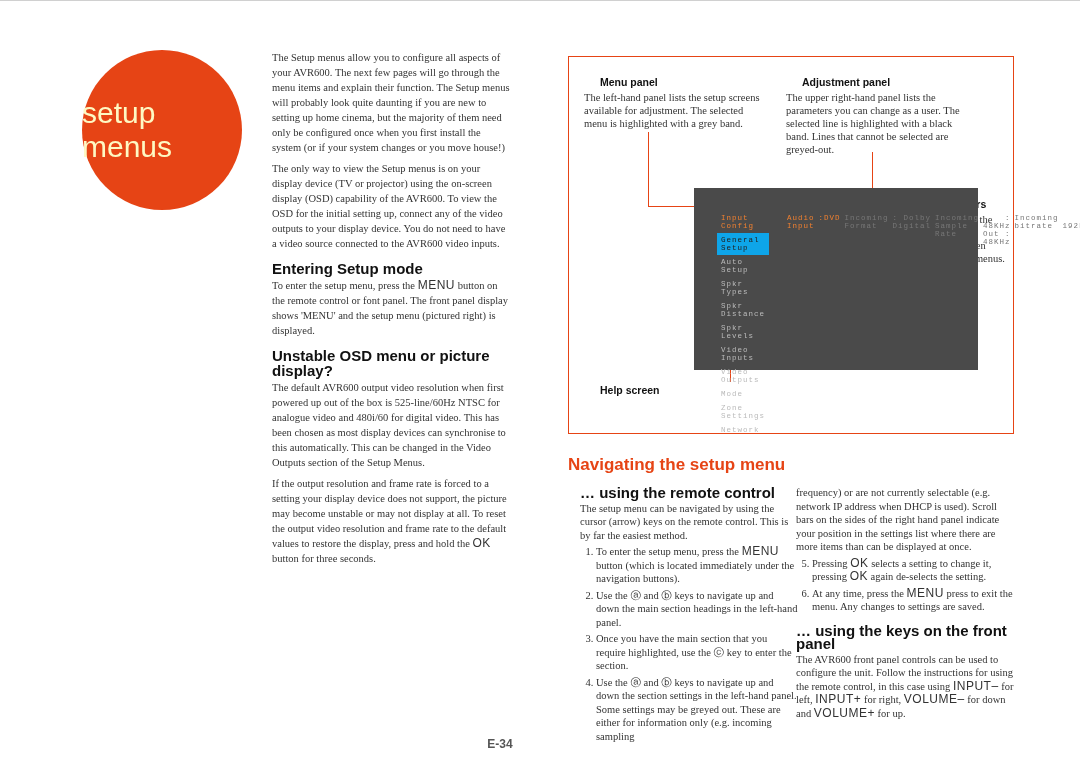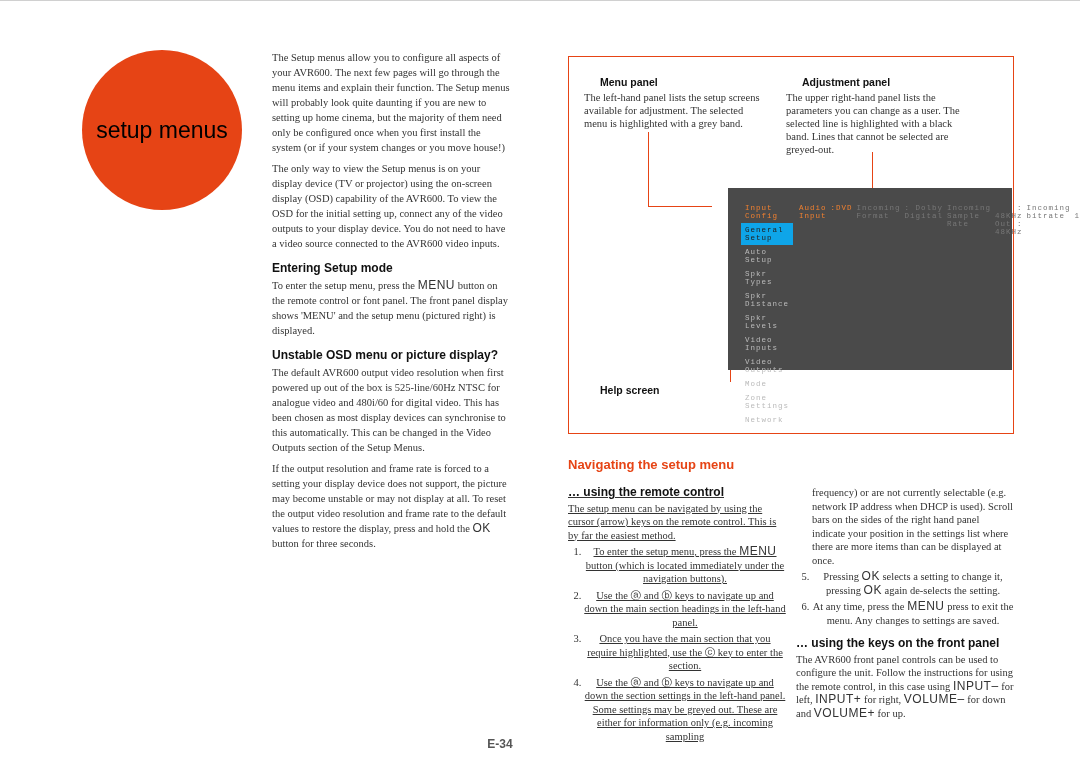--- a/index.html
+++ b/index.html
@@ -20,36 +20,36 @@
     height: 160px;
     border-radius: 50%;
     background: #e64415;
     left: 82px;
     top: 50px;
     display: flex;
     align-items: center;
     justify-content: center;
   }
   .circle span {
-    color: #000000;
+    color: #fef9c3;
     font-family: 'Helvetica Neue', Arial, sans-serif;
-    font-size: 23px;
+    font-size: 30px;
     font-weight: 500;
   }
 
   .col1 {
     position: absolute;
     left: 272px;
     top: 50px;
     width: 238px;
     font-size: 10.5px;
     line-height: 15px;
   }
   .col1 p { margin: 0 0 6px 0; }
-  .heading { font-family: Arial, Helvetica, sans-serif; font-weight: bold; color: #111; font-size: 12px; margin: 10px 0 2px 0; }
+  .heading { font-family: Arial, Helvetica, sans-serif; font-weight: bold; color: #111; font-size: 15px; margin: 10px 0 2px 0; }
   .smallcaps { font-variant: small-caps; font-family: Arial, Helvetica, sans-serif; font-size: 12px; letter-spacing: 0.5px; }
 
   .red-frame {
     position: absolute;
     left: 568px;
     top: 56px;
     width: 446px;
     height: 378px;
     border: 1.5px solid #e64415;
   }
@@ -58,32 +58,32 @@
     position: absolute;
     font-size: 10.5px;
     line-height: 13px;
     color: #333;
     font-family: Georgia, serif;
   }
   .callout .ch { font-family: Arial, Helvetica, sans-serif; font-weight: bold; color: #111; font-size: 10.5px; margin-bottom: 2px; padding-left: 16px; }
 
   .osd-panel {
     position: absolute;
-    left: 728px;
+    left: 694px;
     top: 188px;
     width: 284px;
     height: 182px;
     background: #4a4a4a;
-    padding: 13px;
+    padding: 23px;
     font-family: 'Courier New', monospace;
     font-size: 7.5px;
     letter-spacing: 1px;
     color: #bbb;
     display: flex;
-    gap: 4px;
+    gap: 16px;
     position: absolute;
   }
   .osd-left {
     width: 88px;
     display: flex;
     flex-direction: column;
   }
   .osd-left div { padding: 3px 4px; }
   .osd-left .sel { background: #0ea5e9; color: #222; }
   .osd-left .hdr { color: #f08030; }
@@ -121,35 +121,35 @@
     position: absolute;
     top: 40px;
   }
 
   .red-line { position: absolute; background: #e64415; }
   
   .section-heading {
     font-family: Arial, Helvetica, sans-serif;
     color: #e64415;
     font-weight: bold;
-    font-size: 13px;
+    font-size: 17px;
   }
   
   .lower {
     position: absolute;
     left: 568px;
     top: 458px;
     width: 446px;
     font-size: 10.5px;
     line-height: 13.5px;
   }
-  .lower .col-l { position: absolute; left: 0; top: 0; width: 218px; text-decoration: underline; }
+  .lower .col-l { position: absolute; left: 12px; top: 0; width: 218px; }
   .lower .col-r { position: absolute; left: 228px; top: 0; width: 218px; }
   .lower p { margin: 0 0 3px 0; }
-  .lower ol { margin: 2px 0 0 16px; padding: 0; text-align: center; }
+  .lower ol { margin: 2px 0 0 16px; padding: 0; }
   .lower ol li { margin: 0 0 3px 0; }
 
   .footer {
     position: absolute;
     left: 0;
     bottom: 12px;
     width: 1000px;
     text-align: center;
     font-family: Arial, sans-serif;
     font-weight: bold;
@@ -281,21 +281,21 @@
     <div class="heading" style="margin-top:0;">… using the remote control</div>
     <p>The setup menu can be navigated by using the cursor (arrow) keys on the remote control. This is by far the easiest method.</p>
     <ol>
       <li><span>To enter the setup menu, press the </span><span class="smallcaps">MENU</span><span> button (which is located immediately under the navigation buttons).</span></li>
       <li>Use the ⓐ and ⓑ keys to navigate up and down the main section headings in the left-hand panel.</li>
       <li>Once you have the main section that you require highlighted, use the ⓒ key to enter the section.</li>
       <li>Use the ⓐ and ⓑ keys to navigate up and down the section settings in the left-hand panel. Some settings may be greyed out. These are either for information only (e.g. incoming sampling</li>
     </ol>
   </div>
   <div class="col-r" style="top:28px;">
-    <p style="margin-left:16px;">frequency) or are not currently selectable (e.g. network IP address when DHCP is used). Scroll bars on the sides of the right hand panel indicate your position in the settings list where there are more items than can be displayed at once.</p>
+    <p style="">frequency) or are not currently selectable (e.g. network IP address when DHCP is used). Scroll bars on the sides of the right hand panel indicate your position in the settings list where there are more items than can be displayed at once.</p>
     <ol start="5">
       <li><span>Pressing </span><span class="smallcaps">OK</span><span> selects a setting to change it, pressing </span><span class="smallcaps">OK</span><span> again de-selects the setting.</span></li>
       <li><span>At any time, press the </span><span class="smallcaps">MENU</span><span> press to exit the menu. Any changes to settings are saved.</span></li>
     </ol>
     <div class="heading">… using the keys on the front panel</div>
     <p>
       <span>The AVR600 front panel controls can be used to configure the unit. Follow the instructions for using the remote control, in this case using </span><span class="smallcaps">INPUT–</span><span> for left, </span><span class="smallcaps">INPUT+</span><span> for right, </span><span class="smallcaps">VOLUME–</span><span> for down and </span><span class="smallcaps">VOLUME+</span><span> for up.</span>
     </p>
   </div>
 </div>

